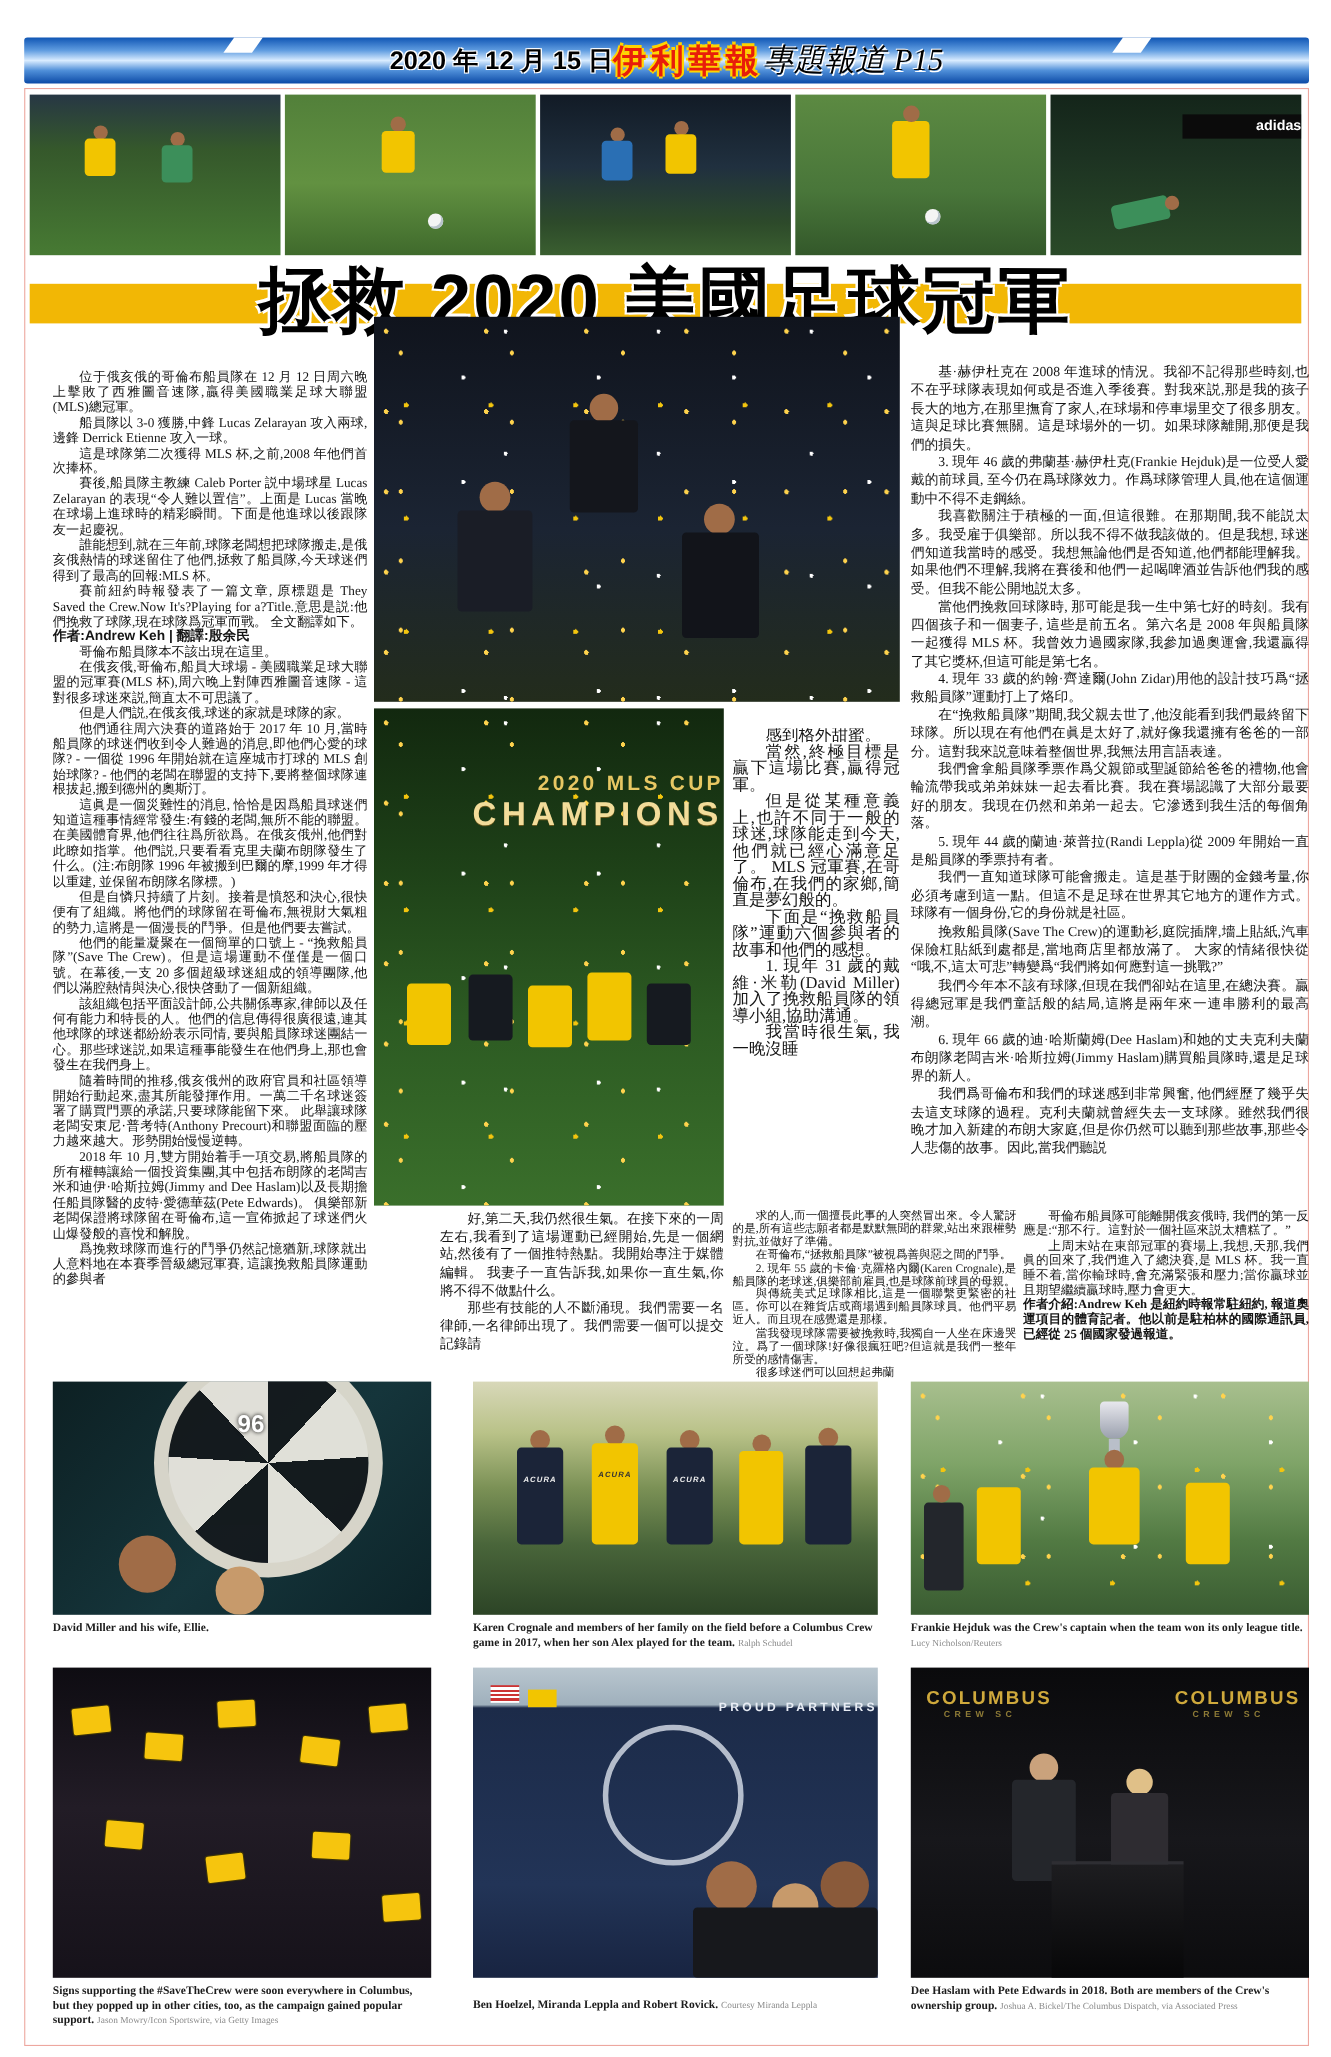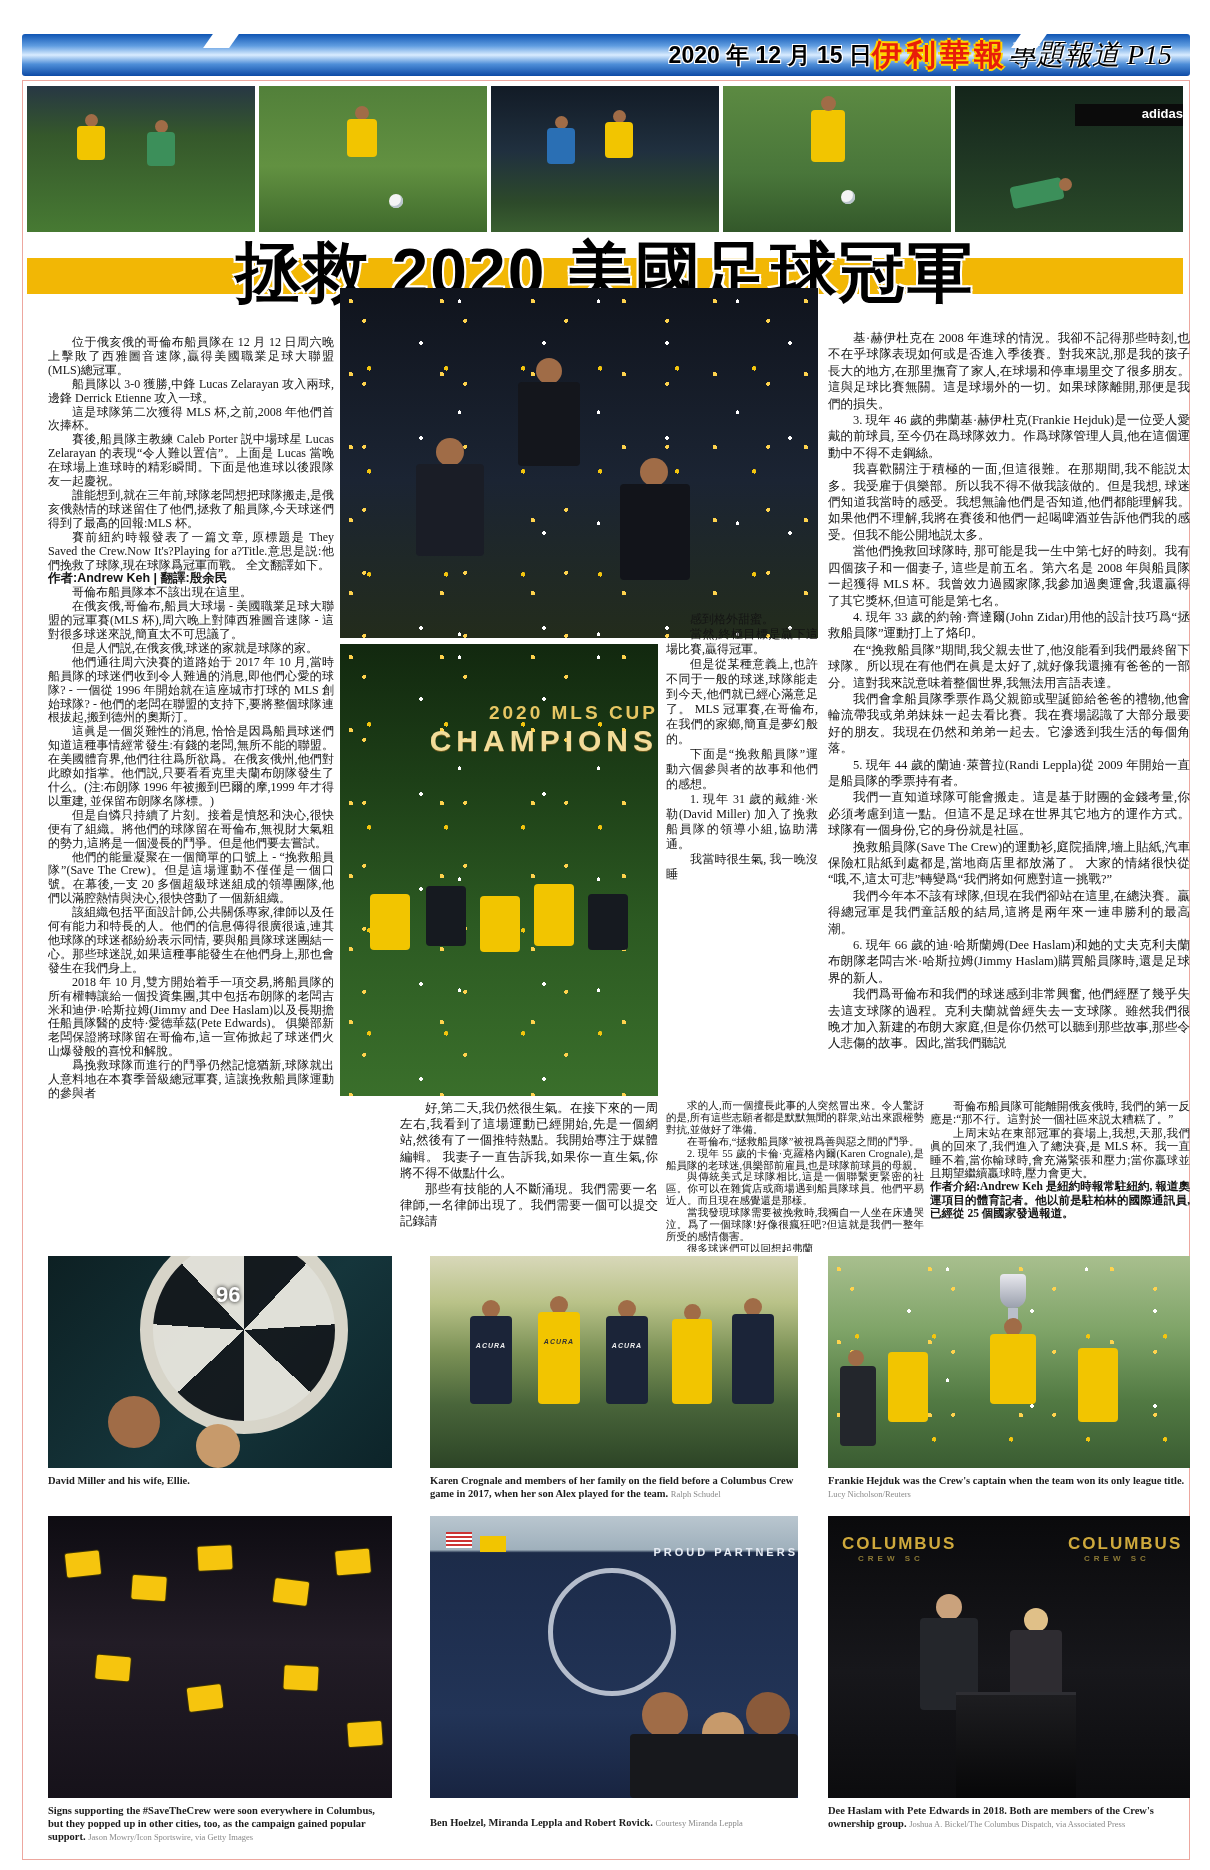--- a/index.html
+++ b/index.html
@@ -2,21 +2,21 @@
 <html lang="zh-Hant"><head>
 <meta charset="utf-8">
 <style>
   *{margin:0;padding:0;box-sizing:border-box}
   body{background:#9a9a9a;font-family:"Liberation Serif","DejaVu Serif",serif}
   .page{position:relative;width:1210px;height:1870px;margin:0 auto;background:#fff;overflow:hidden}
 
   
   .masthead{position:absolute;left:22px;top:34px;width:1168px;height:42px;
     background:linear-gradient(180deg,#0f55b4 0%,#5f9ce0 28%,#d9ecff 50%,#4e8ed8 72%,#0c4aa6 100%);
-    border-radius:3px;display:flex;align-items:center;justify-content:flex-end;padding:0 18px}
+    border-radius:3px;display:flex;align-items:center;justify-content:center;padding:0 18px}
   .m-date{font-family:"Liberation Sans",sans-serif;font-weight:bold;font-size:23px;color:#000;
     text-shadow:-1px -1px 0 #fff,1px -1px 0 #fff,-1px 1px 0 #fff,1px 1px 0 #fff}
   .m-paper{font-family:"Liberation Sans",sans-serif;font-weight:900;font-size:30px;letter-spacing:4px;color:#e81d0a;
     text-shadow:-2px 0 0 #ffd400,2px 0 0 #ffd400,0 -2px 0 #ffd400,0 2px 0 #ffd400}
   .m-right{font-weight:normal;font-size:28px;color:#000;font-style:italic;
     text-shadow:-1px -1px 0 #fff,1px 1px 0 #fff}
   .notch{position:absolute;top:34px;width:26px;height:14px;background:#fff;transform:skewX(-35deg)}
   .notch.n1{left:208px}.notch.n2{left:1016px}
 
   
@@ -83,21 +83,21 @@
   .headline-band{position:absolute;left:27px;top:258px;width:1156px;height:36px;background:#f2b705}
   .headline{position:absolute;left:27px;top:230px;width:1156px;height:84px;line-height:84px;text-align:center;
     font-family:"Liberation Sans",sans-serif;font-weight:900;font-size:66px;letter-spacing:2px;color:#000;
     text-shadow:-2px -2px 0 #fff,2px -2px 0 #fff,-2px 2px 0 #fff,2px 2px 0 #fff}
   .byline{position:absolute;left:27px;top:314px;width:1156px;text-align:center;font-weight:bold;font-size:15px;color:#111}
 
   
   .tcol{position:absolute;text-align:justify;color:#141414;overflow:hidden}
   .tcol p{text-indent:2em}
   .col-left{left:48px;top:336px;width:286px;height:914px;font-size:12px;line-height:13.9px}
-  .col-center{left:666px;top:612px;width:152px;height:446px;font-size:12px;line-height:15px}
+  .col-center{left:666px;top:662px;width:152px;height:446px;font-size:15px;line-height:15px}
   .col-right{left:828px;top:330px;width:362px;height:766px;font-size:12.5px;line-height:16.4px}
   .band-b{left:400px;top:1100px;width:258px;height:152px;font-size:12.5px;line-height:16.2px}
   .band-c{left:666px;top:1100px;width:258px;height:152px;font-size:10.5px;line-height:11.9px}
   .band-d{left:930px;top:1100px;width:260px;height:150px;font-size:11.5px;line-height:13.4px}
   .author-line{font-weight:bold;font-family:"Liberation Sans",sans-serif;text-indent:0 !important;font-size:12.5px}
   .author-bio{font-weight:bold;text-indent:0 !important}
 
   
   .cap{position:absolute;font-size:10.5px;line-height:13px;color:#1c1c1c;font-weight:bold;text-align:left}
   .cap .credit{font-weight:normal;color:#8a8a8a;font-size:8.5px}
@@ -186,20 +186,21 @@
     <p class="author-line">作者:Andrew Keh | 翻譯:殷余民</p>
     <div>
         <p>哥倫布船員隊本不該出現在這里。</p>
         <p>在俄亥俄,哥倫布,船員大球場 - 美國職業足球大聯盟的冠軍賽(MLS 杯),周六晚上對陣西雅圖音速隊 - 這對很多球迷來説,簡直太不可思議了。</p>
         <p>但是人們説,在俄亥俄,球迷的家就是球隊的家。</p>
         <p>他們通往周六決賽的道路始于 2017 年 10 月,當時船員隊的球迷們收到令人難過的消息,即他們心愛的球隊? - 一個從 1996 年開始就在這座城市打球的 MLS 創始球隊? - 他們的老闆在聯盟的支持下,要將整個球隊連根拔起,搬到德州的奧斯汀。</p>
         <p>這眞是一個災難性的消息, 恰恰是因爲船員球迷們知道這種事情經常發生:有錢的老闆,無所不能的聯盟。在美國體育界,他們往往爲所欲爲。在俄亥俄州,他們對此瞭如指掌。他們説,只要看看克里夫蘭布朗隊發生了什么。(注:布朗隊 1996 年被搬到巴爾的摩,1999 年才得以重建, 並保留布朗隊名隊標。)</p>
         <p>但是自憐只持續了片刻。接着是憤怒和決心,很快便有了組織。將他們的球隊留在哥倫布,無視財大氣粗的勢力,這將是一個漫長的鬥爭。但是他們要去嘗試。</p>
         <p>他們的能量凝聚在一個簡單的口號上 - “挽救船員隊”(Save The Crew)。但是這場運動不僅僅是一個口號。在幕後,一支 20 多個超級球迷組成的領導團隊,他們以滿腔熱情與決心,很快啓動了一個新組織。</p>
         <p>該組織包括平面設計師,公共關係專家,律師以及任何有能力和特長的人。他們的信息傳得很廣很遠,連其他球隊的球迷都紛紛表示同情, 要與船員隊球迷團結一心。那些球迷説,如果這種事能發生在他們身上,那也會發生在我們身上。</p>
+        <p>隨着時間的推移,俄亥俄州的政府官員和社區領導開始行動起來,盡其所能發揮作用。一萬二千名球迷簽署了購買門票的承諾,只要球隊能留下來。 此舉讓球隊老闆安東尼·普考特(Anthony Precourt)和聯盟面臨的壓力越來越大。形勢開始慢慢逆轉。</p>
         <p>2018 年 10 月,雙方開始着手一項交易,將船員隊的所有權轉讓給一個投資集團,其中包括布朗隊的老闆吉米和迪伊·哈斯拉姆(Jimmy and Dee Haslam)以及長期擔任船員隊醫的皮特·愛德華茲(Pete Edwards)。 俱樂部新老闆保證將球隊留在哥倫布,這一宣佈掀起了球迷們火山爆發般的喜悅和解脫。</p>
         <p>爲挽救球隊而進行的鬥爭仍然記憶猶新,球隊就出人意料地在本賽季晉級總冠軍賽, 這讓挽救船員隊運動的參與者</p>
       </div>
   </div>
 
   <div class="tcol col-center">
       <p>感到格外甜蜜。</p>
       <p>當然,終極目標是贏下這場比賽,贏得冠軍。</p>
       <p>但是從某種意義上,也許不同于一般的球迷,球隊能走到今天,他們就已經心滿意足了。 MLS 冠軍賽,在哥倫布,在我們的家鄉,簡直是夢幻般的。</p>
       <p>下面是“挽救船員隊”運動六個參與者的故事和他們的感想。</p>

